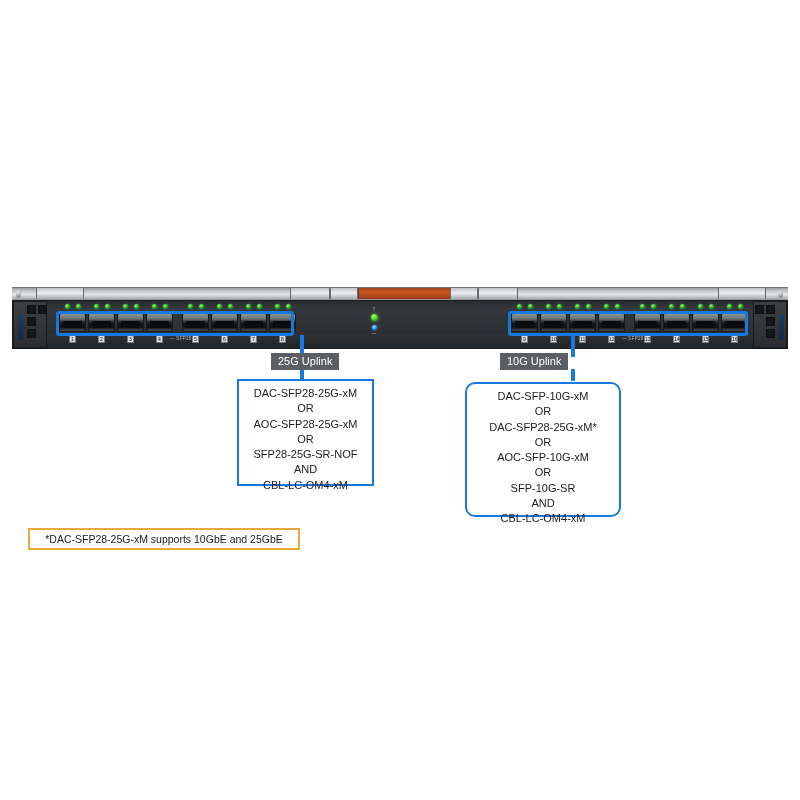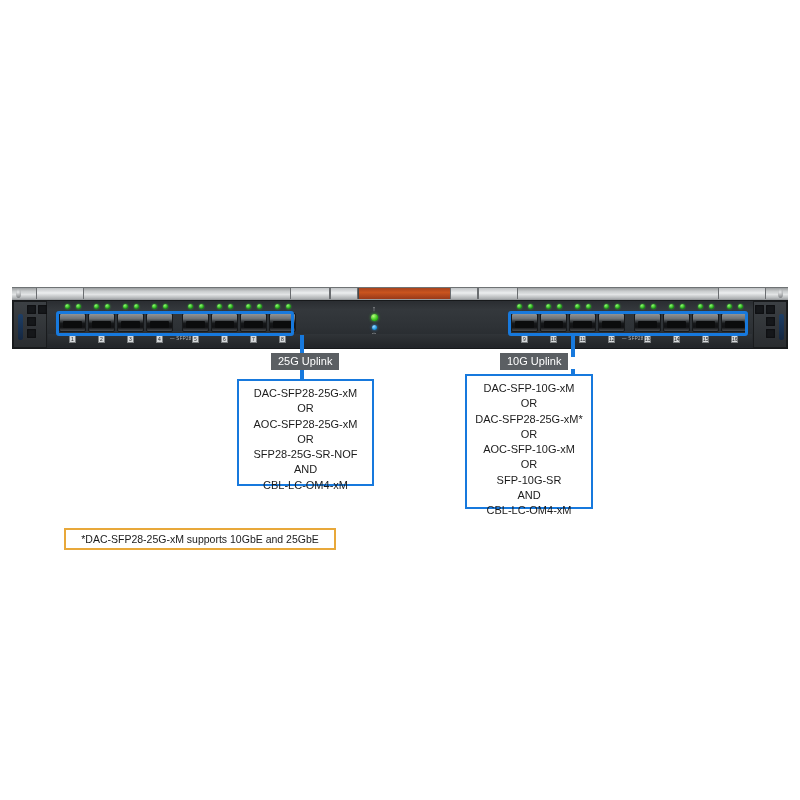--- a/index.html
+++ b/index.html
@@ -232,21 +232,20 @@
     width: 272px;
     height: 22px;
     border: 2px solid #e8a83a;
     background: #ffffff;
     box-sizing: border-box;
     color: #1b1b1b;
     font-size: 10.5px;
     line-height: 18px;
     text-align: center;
     font-family: "Liberation Sans", sans-serif;
-    margin-left: 36px;
   }
 </style>
 </head>
 <body>
 
 <div id="switch-chassis">
 
   <div class="rail"></div>
   <div class="rail-handle"></div>
   <div class="rail-screw" style="left:4px;"></div>
@@ -371,21 +370,21 @@
 
 <div class="infobox" id="box-25g" style="left:237px; top:379px; width:137px; height:107px;">
     <div>DAC-SFP28-25G-xM</div>
     <div>OR</div>
     <div>AOC-SFP28-25G-xM</div>
     <div>OR</div>
     <div>SFP28-25G-SR-NOF</div>
     <div>AND</div>
     <div>CBL-LC-OM4-xM</div>
   </div>
-<div class="infobox" id="box-10g" style="left:465px; top:374px; width:128px; height:135px;">
+<div class="infobox" id="box-10g" style="left:465px; top:382px; width:156px; height:135px;border-radius:10px;">
     <div>DAC-SFP-10G-xM</div>
     <div>OR</div>
     <div>DAC-SFP28-25G-xM*</div>
     <div>OR</div>
     <div>AOC-SFP-10G-xM</div>
     <div>OR</div>
     <div>SFP-10G-SR</div>
     <div>AND</div>
     <div>CBL-LC-OM4-xM</div>
   </div>

